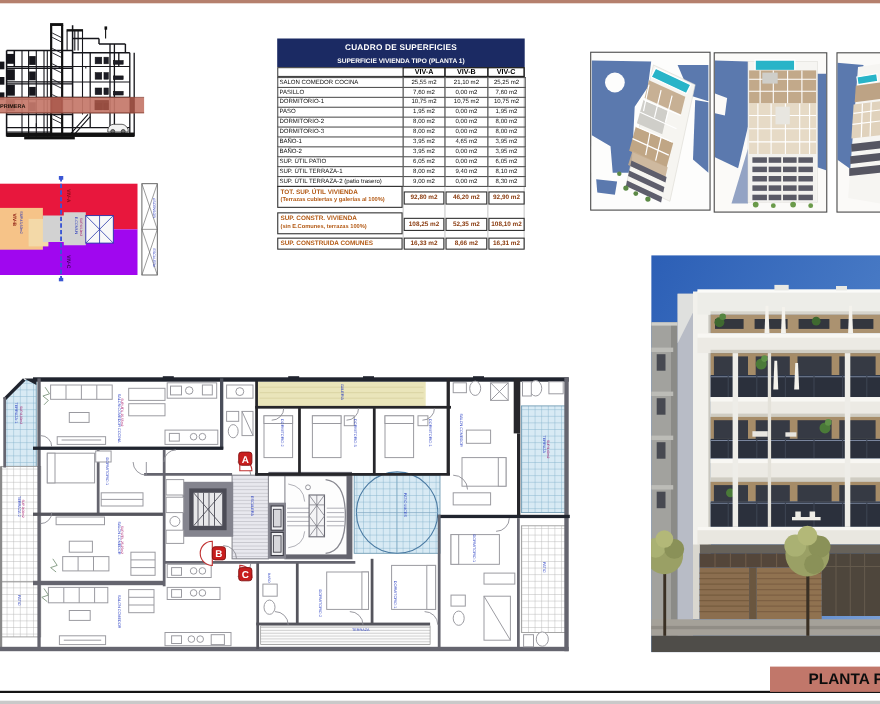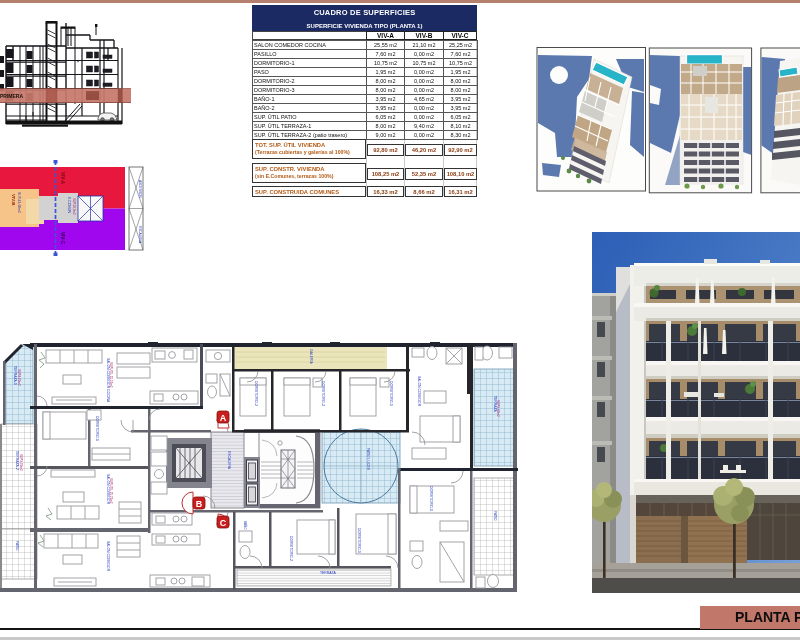--- a/index.html
+++ b/index.html
@@ -121,21 +121,21 @@
 
   <text x="60.5" y="72" font-size="4.6" font-weight="bold" fill="#30054d" transform="rotate(90 60.5 72)" font-family="Liberation Sans, sans-serif">VIV-C</text>
 
   <text x="12" y="34" font-size="4.4" font-weight="bold" fill="#8a1a10" transform="rotate(90 12 34)" font-family="Liberation Sans, sans-serif">VIV-B</text>
   <text x="18" y="32" font-size="3.4" fill="#2233bb" transform="rotate(90 18 32)" font-family="Liberation Sans, sans-serif">SUP.43,60m2</text>
 
   <text x="68" y="37" font-size="3.4" fill="#2233bb" transform="rotate(90 68 37)" font-family="Liberation Sans, sans-serif">E.COMUN</text>
   <text x="73" y="38" font-size="3" fill="#a5186b" transform="rotate(90 73 38)" font-family="Liberation Sans, sans-serif">SUP.16,9m2</text>
 </svg>
 
-<div class="abs" style="left:252px;top:5px;width:225px;height:215px;">
+<div class="abs" style="left:252px;top:35px;width:225px;height:215px;">
 
   <div class="abs" style="left:0;top:0;width:225px;height:15px;background:#1b2a63;color:#fff;font-weight:bold;font-size:7.5px;text-align:center;line-height:16px;letter-spacing:.2px;">CUADRO DE SUPERFICIES</div>
 
   <div class="abs" style="left:0;top:15px;width:225px;height:11px;background:#1b2a63;color:#fff;font-weight:bold;font-size:6px;text-align:center;line-height:12px;">SUPERFICIE VIVIENDA TIPO  (PLANTA 1)</div>
 
   <div class="abs" style="left:114px;top:26px;width:1px;height:165px;background:#c9c9c9;"></div>
   <div class="abs" style="left:152px;top:26px;width:1px;height:165px;background:#c9c9c9;"></div>
   <div class="abs" style="left:191px;top:26px;width:1px;height:165px;background:#c9c9c9;"></div>
   <div class="abs" style="left:224px;top:26px;width:1px;height:165px;background:#c9c9c9;"></div>
 

